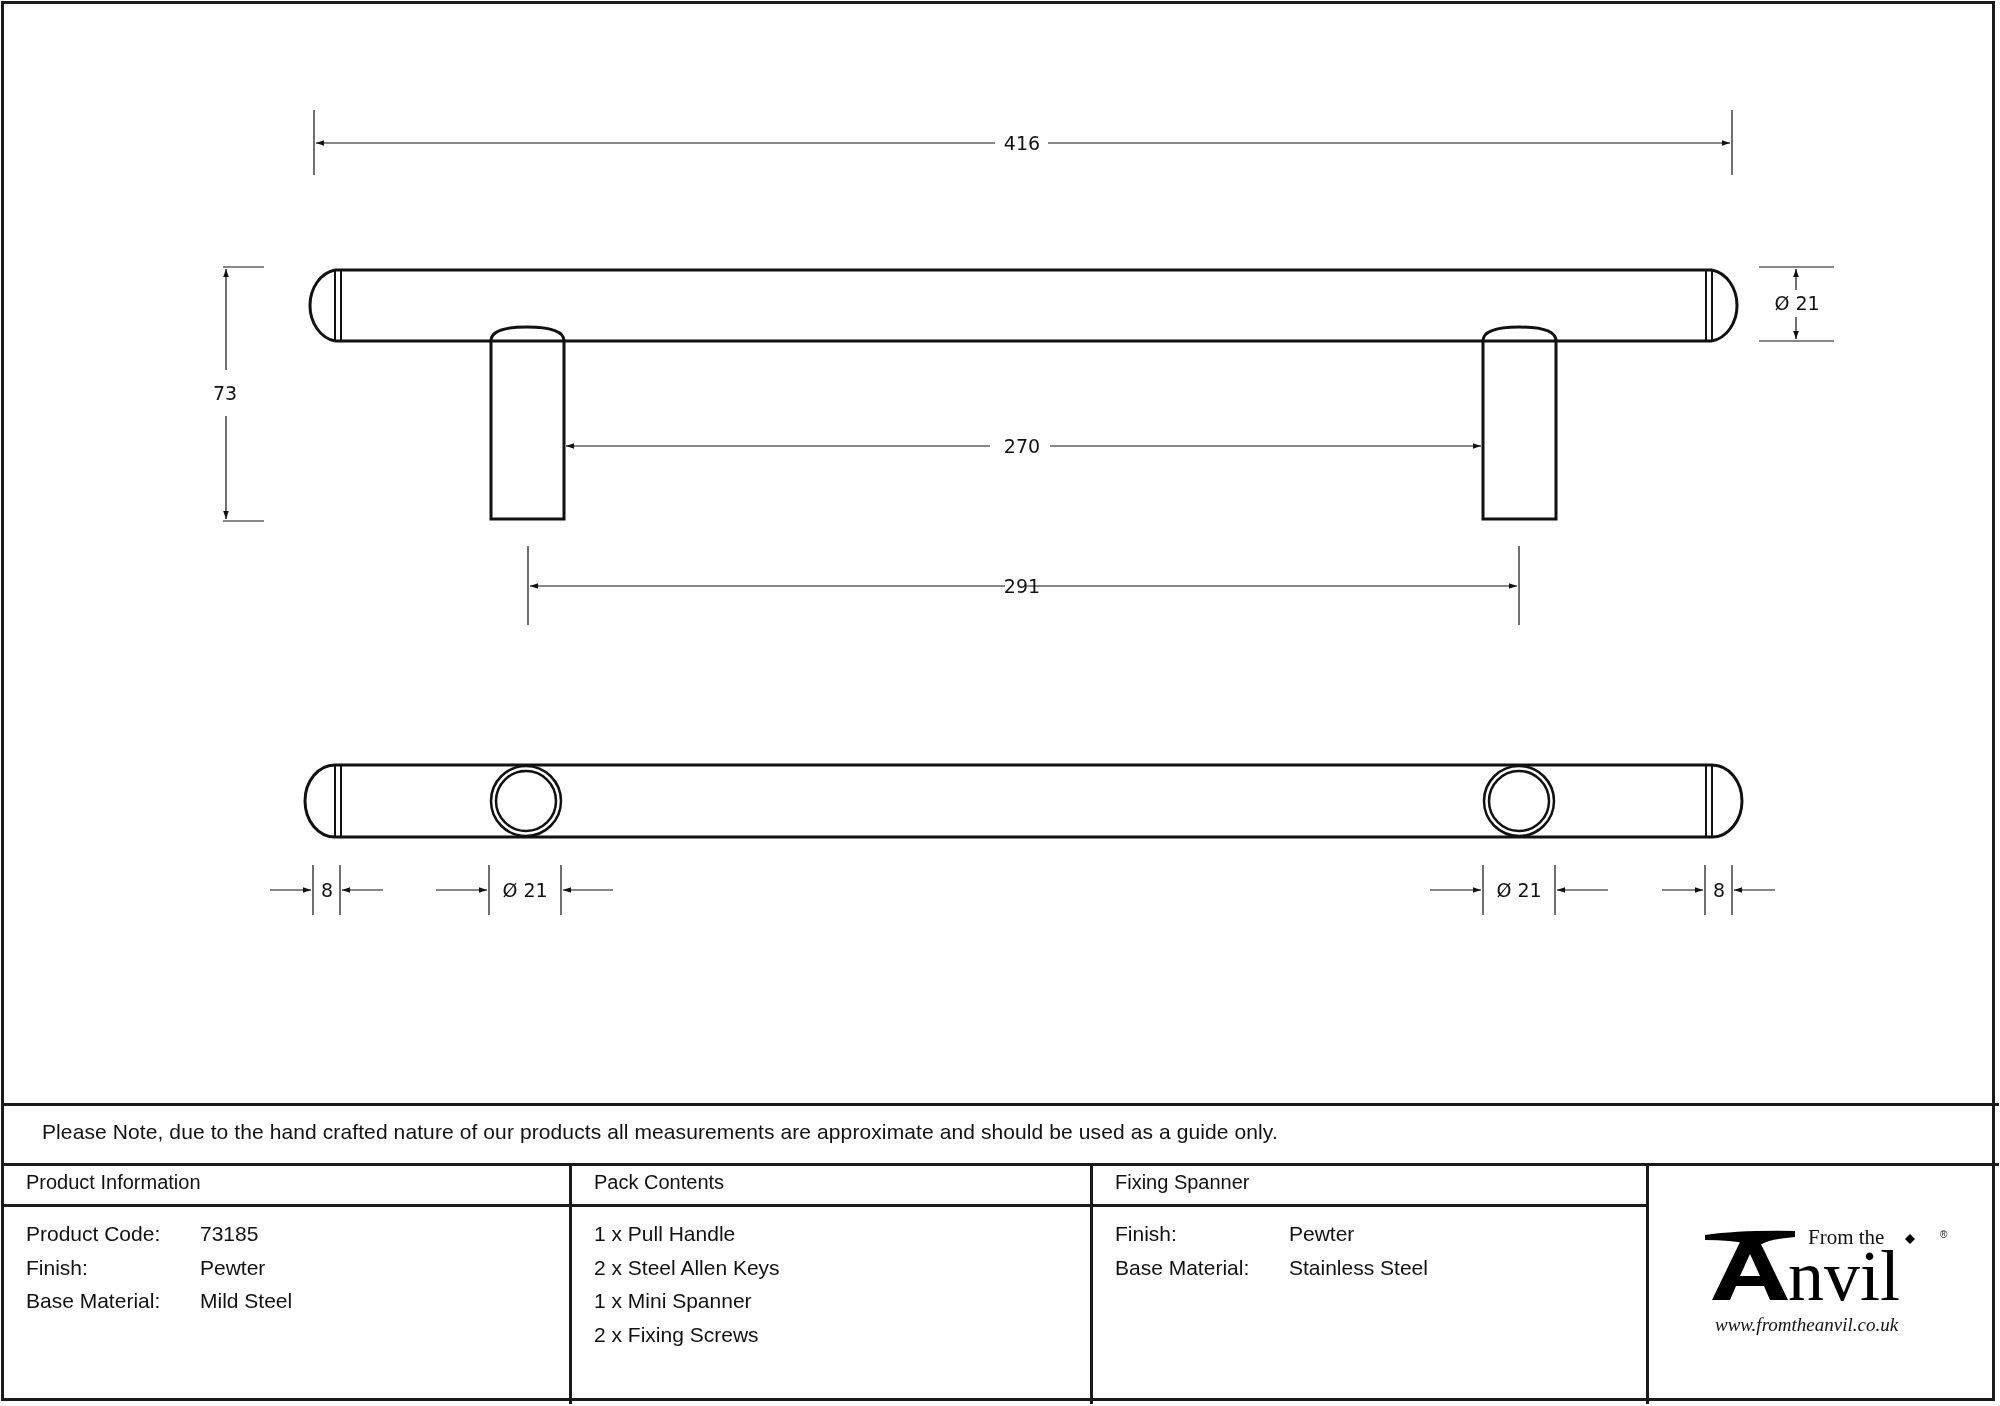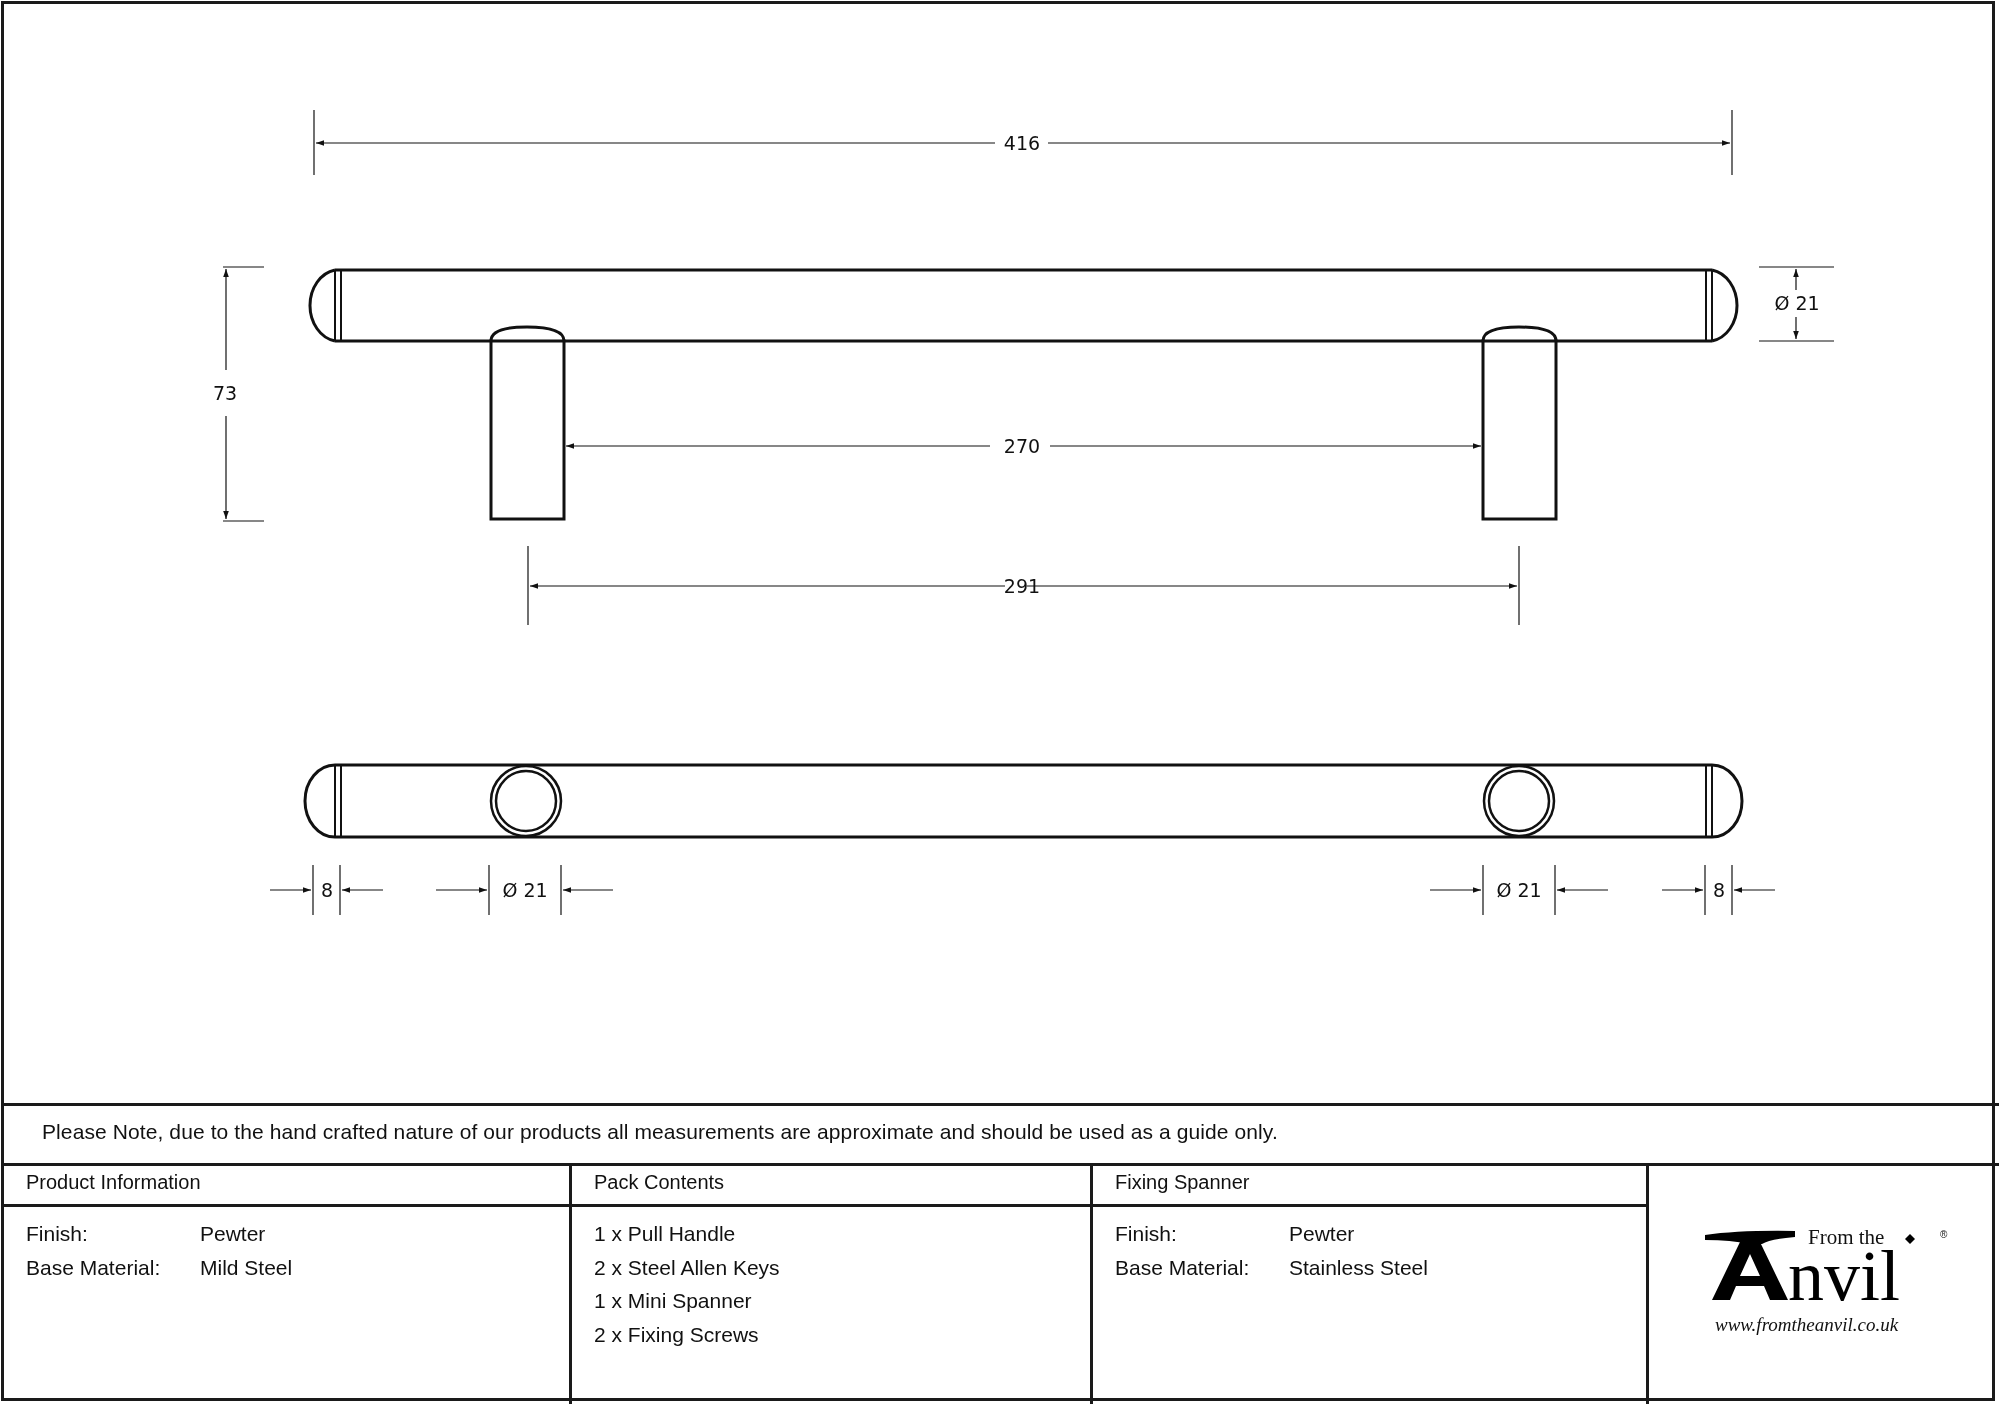--- a/index.html
+++ b/index.html
@@ -143,20 +143,24 @@
 <div class="vline" style="left:1646px; top:1164px; width:3px; height:240px;"></div>
 
 <div class="note">Please Note, due to the hand crafted nature of our products all measurements are approximate and should be used as a guide only.</div>
 
 <div class="col-head" style="left:26px;">Product Information</div>
 <div class="col-head" style="left:594px;">Pack Contents</div>
 <div class="col-head" style="left:1115px;">Fixing Spanner</div>
 
 <div class="rows" style="left:26px;">
   <div class="row">
+      <span class="k">Product Code:</span>
+      <span>73185</span>
+    </div>
+  <div class="row">
       <span class="k">Finish:</span>
       <span>Pewter</span>
     </div>
   <div class="row">
       <span class="k">Base Material:</span>
       <span>Mild Steel</span>
     </div>
 </div>
 
 <div class="rows" style="left:594px;">

